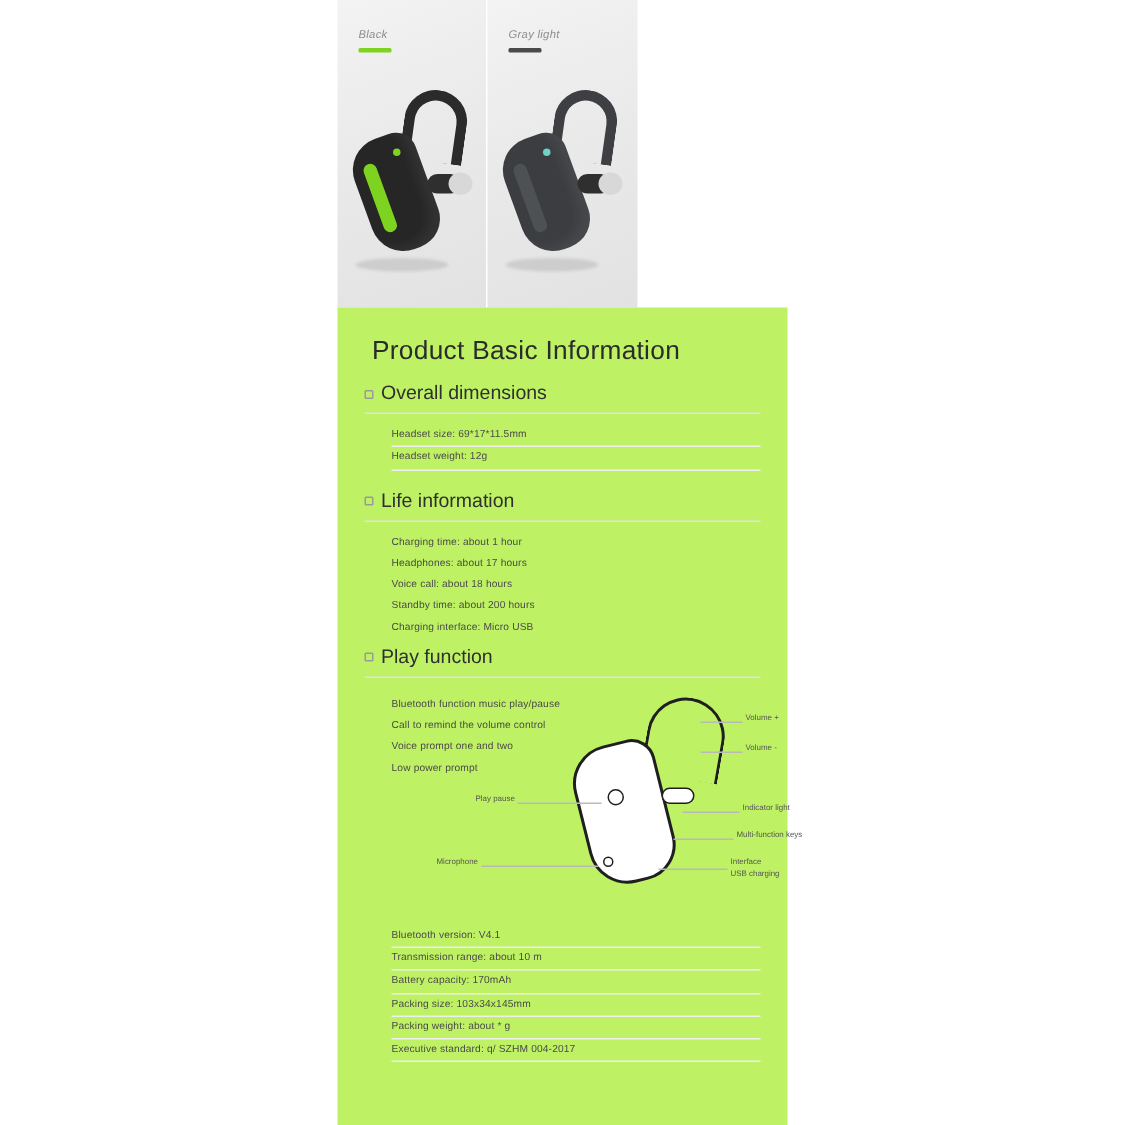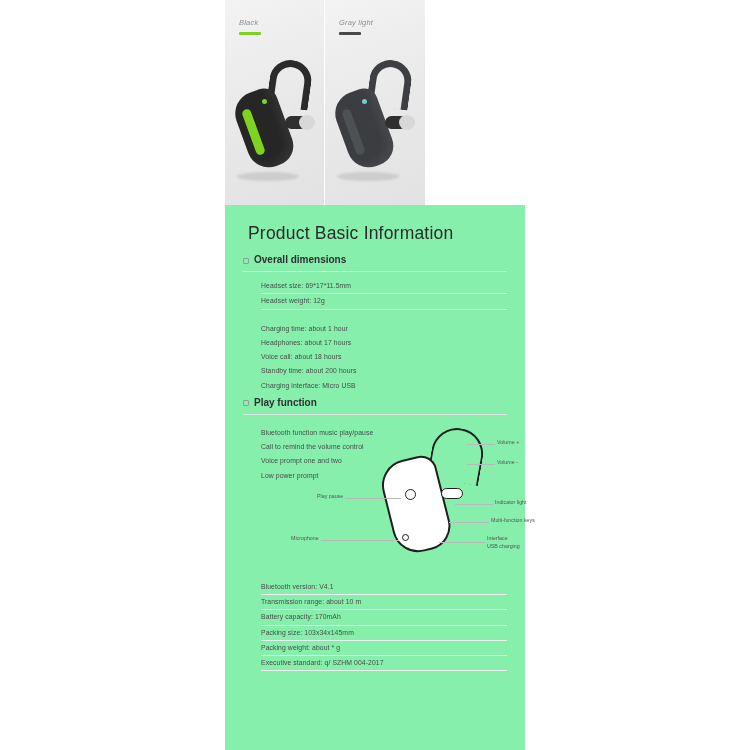--- a/index.html
+++ b/index.html
@@ -104,21 +104,21 @@
     background: rgba(0,0,0,.10);
     border-radius: 50%;
     filter: blur(1px);
   }
 
   
   .info {
     position: absolute;
     left: 225px; top: 205px;
     width: 300px; height: 545px;
-    background: #86efac;
+    background: #bef264;
     padding: 18px 18px 0 18px;
   }
   .doc-title {
     font-size: 17.5px;
     font-weight: 400;
     color: #2b2b2b;
     letter-spacing: .2px;
     margin-left: 5px;
     margin-bottom: 10px;
   }
@@ -132,22 +132,22 @@
     margin-bottom: 7px;
   }
   .sec-mark {
     width: 6px; height: 6px;
     border: 1px solid #9a9a9a;
     border-radius: 1px;
     flex: 0 0 auto;
     margin-top: 2px;
   }
   .sec-title {
-    font-size: 10px;
-    font-weight: 700;
+    font-size: 13px;
+    font-weight: 400;
     color: #2f2f2f;
   }
   .spec-list { margin: 0 0 12px 18px; }
   .spec-line {
     font-size: 6.8px;
     color: #4a4a4a;
     line-height: 1.95;
     letter-spacing: .1px;
     border-bottom: 1px solid #f0f0f0;
     padding-bottom: 1px;
@@ -274,20 +274,24 @@
         <span class="sec-mark"></span>
         <span class="sec-title">Overall dimensions</span>
       </div>
       <div class="spec-list">
         <div class="spec-line">Headset size:  69*17*11.5mm</div>
         <div class="spec-line">Headset weight:   12g</div>
       </div>
     </div>
 
     <div class="section">
+      <div class="sec-head">
+        <span class="sec-mark"></span>
+        <span class="sec-title">Life information</span>
+      </div>
       <div class="plain-list">
         <div class="spec-line">Charging time: about 1 hour</div>
         <div class="spec-line">Headphones: about 17 hours</div>
         <div class="spec-line">Voice call: about 18 hours</div>
         <div class="spec-line">Standby time: about 200 hours</div>
         <div class="spec-line">Charging interface: Micro USB</div>
       </div>
     </div>
 
     <div class="section">

